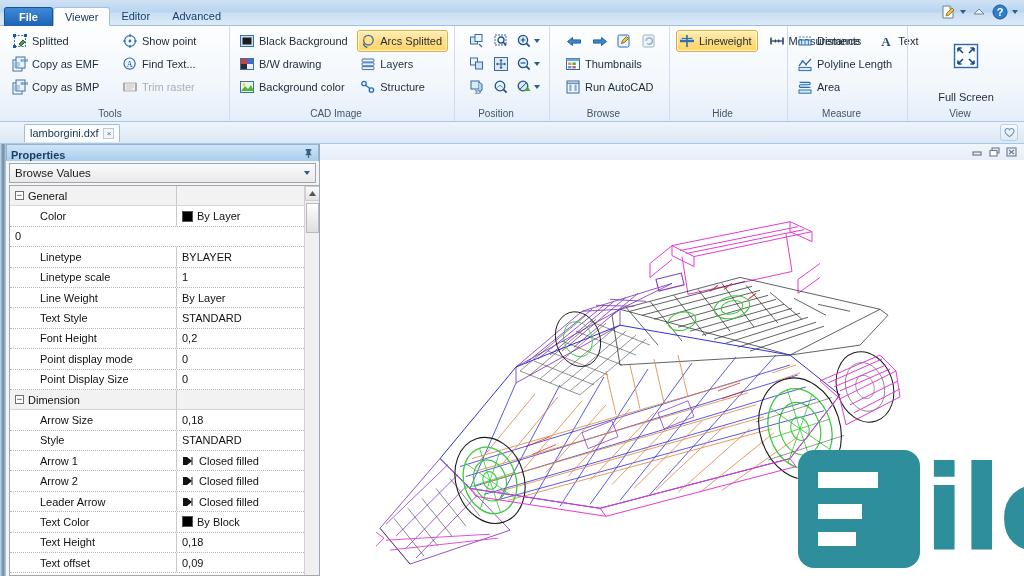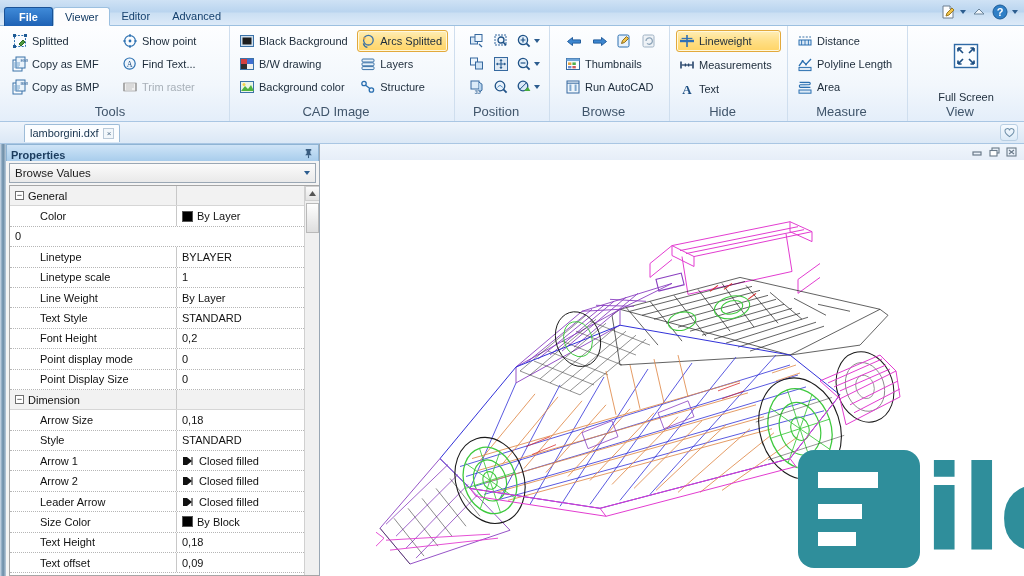--- a/index.html
+++ b/index.html
@@ -54,21 +54,21 @@
     flex: 0 0 96px; height: 96px;
     background: linear-gradient(180deg,#fdfeff 0%, #f2f7fc 62%, #e4eefa 100%);
     border-bottom: 1px solid #a9c6e3;
     display: flex; position: relative; padding-left: 3px;
   }
   .rgroup { position: relative; display: flex; flex-direction: column;
             padding: 4px 6px 0 6px; border-right: 1px solid #cfdeee; }
   .rgroup:last-child { border-right: none; }
   .rgroup .glabel {
     position: absolute; bottom: 2px; left: 0; right: 12px;
-    text-align: center; font-size: 13px; color: #40556b;
+    text-align: center; font-size: 10px; color: #40556b;
   }
   .gbody { display: flex; gap: 2px; flex: 1; }
   .gcol { display: flex; flex-direction: column; gap: 1px; }
   .item {
     display: flex; align-items: center; gap: 4px;
     height: 22px; padding: 0 5px 0 2px; border-radius: 3px;
     font-size: 11px; color: #1c2b3a; white-space: nowrap;
     border: 1px solid transparent;
   }
   .item.sel {
@@ -479,21 +479,21 @@
               <path d="M2 4.2h12" stroke="#36699f"></path>
             </svg>
           </span>
           <span>Run AutoCAD</span>
         </div>
       </div>
       <div class="glabel">Browse</div>
     </div>
 
     <div class="rgroup" style="width:118px">
-      <div class="gbody" style="flex-direction:column;gap:2px">
+      <div class="gbody" style="flex-direction:row;gap:8px">
         <div class="item sel">
           <span class="icobox">
             <svg width="16" height="16" viewBox="0 0 16 16">
               <path d="M1 8h14" stroke="#2f6fb5" stroke-width="2.4"></path>
               <path d="M8 2v12" stroke="#2f6fb5" stroke-width="1.6"></path>
               <path d="M2.6 5.4h10.8" stroke="#2f6fb5" stroke-width="1.1"></path>
             </svg>
           </span>
           <span>Lineweight</span>
         </div>
@@ -761,21 +761,21 @@
                     <path d="M1 1h4l5 4-5 4H1z" fill="#111"></path>
                     <path d="M10 1v8" stroke="#111"></path>
                   </svg>
               </span>
               <span>Closed filled</span>
             </div>
           </div>
 
           <div class="row">
             <div class="cell-name">
-                <span>Size Color</span>
+                <span>Text Color</span>
               </div>
             <div class="cell-val">
               <span class="swatch"></span>
               <span>By Block</span>
             </div>
           </div>
 
           <div class="row">
             <div class="cell-name">
                 <span>Text Height</span>

